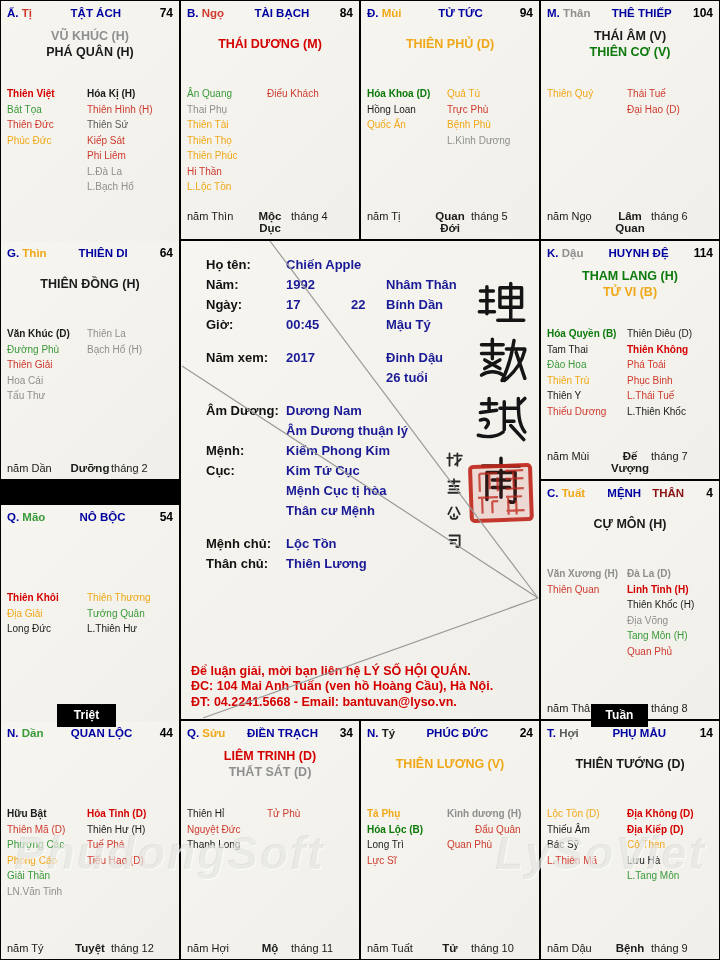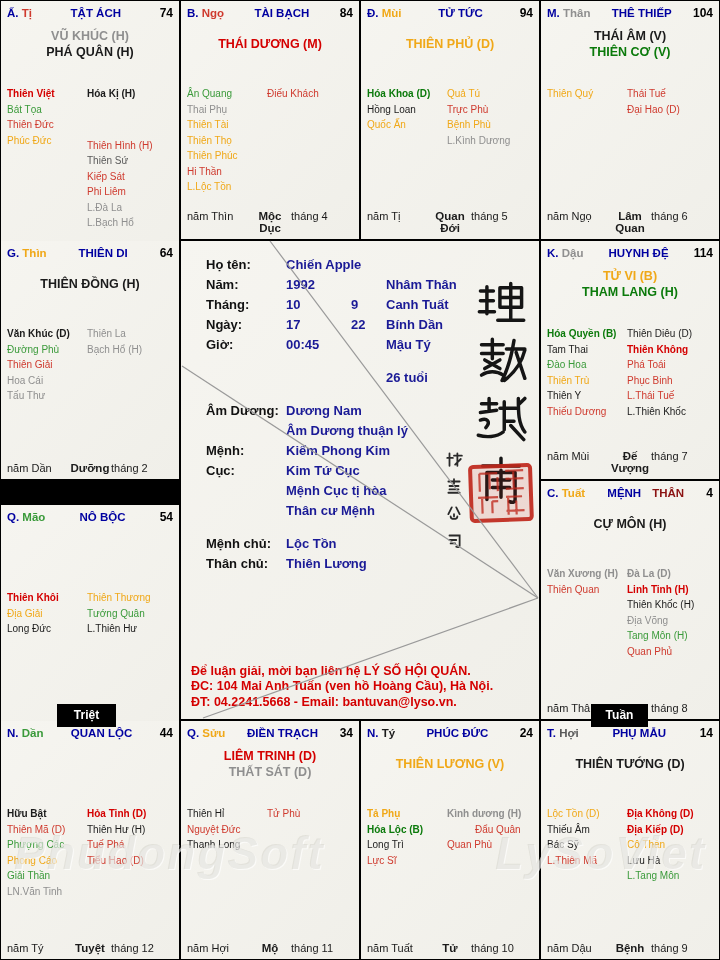--- a/index.html
+++ b/index.html
@@ -84,21 +84,21 @@
       </div>
       <div class="cols">
         <div class="colL">
           <div class="star b" style="color: rgb(212, 0, 0);">Thiên Việt</div>
           <div class="star" style="color: rgb(58, 154, 58);">Bát Tọa</div>
           <div class="star" style="color: rgb(207, 58, 46);">Thiên Đức</div>
           <div class="star" style="color: rgb(240, 168, 24);">Phúc Đức</div>
         </div>
         <div class="colR">
           <div class="star b" style="color: rgb(27, 27, 27);">Hóa Kị (H)</div>
-          <div class="star" style="color: rgb(207, 58, 46); margin-top: 36px;">Thiên Hình (H)</div>
+          <div class="star" style="color: rgb(207, 58, 46);">Thiên Hình (H)</div>
           <div class="star" style="color: rgb(90, 90, 90);">Thiên Sứ</div>
           <div class="star" style="color: rgb(207, 58, 46);">Kiếp Sát</div>
           <div class="star" style="color: rgb(207, 58, 46);">Phi Liêm</div>
           <div class="star" style="color: rgb(143, 143, 143);">L.Đà La</div>
           <div class="star" style="color: rgb(143, 143, 143);">L.Bạch Hổ</div>
         </div>
       </div>
       <div class="pfoot">
         <span class="fyear">năm Mão</span>
         <span class="fstage">Trường Sinh</span>
@@ -215,22 +215,22 @@
         <span class="fmonth">tháng 2</span>
       </div>
     </div>
   <div class="palace c5">
       <div class="phead">
         <span class="canchi"><span class="can">K. </span><span class="chi" style="color: rgb(143, 143, 143);">Dậu</span></span>
         <span class="pname"><span class="pn">HUYNH ĐỆ</span></span>
         <span class="pnum">114</span>
       </div>
       <div class="mains">
+        <div class="mstar" style="color: rgb(11, 122, 11);">THAM LANG (H)</div>
         <div class="mstar" style="color: rgb(240, 168, 24);">TỬ VI (B)</div>
-        <div class="mstar" style="color: rgb(11, 122, 11);">THAM LANG (H)</div>
       </div>
       <div class="cols">
         <div class="colL">
           <div class="star b" style="color: rgb(11, 122, 11);">Hóa Quyền (B)</div>
           <div class="star" style="color: rgb(27, 27, 27);">Tam Thai</div>
           <div class="star" style="color: rgb(58, 154, 58);">Đào Hoa</div>
           <div class="star" style="color: rgb(240, 168, 24);">Thiên Trù</div>
           <div class="star" style="color: rgb(27, 27, 27);">Thiên Y</div>
           <div class="star" style="color: rgb(207, 58, 46);">Thiếu Dương</div>
         </div>
@@ -414,24 +414,24 @@
         <span class="fyear">năm Dậu</span>
         <span class="fstage">Bệnh</span>
         <span class="fmonth">tháng 9</span>
       </div>
     </div>
 
   <div class="center">
     <div class="inforows">
         <div class="crow"><span class="clbl">Họ tên:</span><span class="cv1">Chiến Apple</span><span class="cv2"></span><span class="cv3"></span></div>
         <div class="crow"><span class="clbl">Năm:</span><span class="cv1">1992</span><span class="cv2"></span><span class="cv3">Nhâm Thân</span></div>
-        <div class="crow"><span class="clbl">Tháng:</span><span class="cv1">10</span><span class="cv2">9</span><span class="cv3">Canh Tuất</span></div>
         <div class="crow"><span class="clbl">Ngày:</span><span class="cv1">17</span><span class="cv2">22</span><span class="cv3">Bính Dần</span></div>
         <div class="crow"><span class="clbl">Giờ:</span><span class="cv1">00:45</span><span class="cv2"></span><span class="cv3">Mậu Tý</span></div>
         <div class="csp"></div>
+        <div class="crow"><span class="clbl">Năm xem:</span><span class="cv1">2017</span><span class="cv2"></span><span class="cv3">Đinh Dậu</span></div>
         <div class="crow"><span class="clbl"></span><span class="cv1"></span><span class="cv2"></span><span class="cv3">26 tuổi</span></div>
         <div class="csp"></div>
         <div class="crow"><span class="clbl">Âm Dương:</span><span class="cv1">Dương Nam</span><span class="cv2"></span><span class="cv3"></span></div>
         <div class="crow"><span class="clbl"></span><span class="cv1">Âm Dương thuận lý</span><span class="cv2"></span><span class="cv3"></span></div>
         <div class="crow"><span class="clbl">Mệnh:</span><span class="cv1">Kiếm Phong Kim</span><span class="cv2"></span><span class="cv3"></span></div>
         <div class="crow"><span class="clbl">Cục:</span><span class="cv1">Kim Tứ Cục</span><span class="cv2"></span><span class="cv3"></span></div>
         <div class="crow"><span class="clbl"></span><span class="cv1">Mệnh Cục tị hòa</span><span class="cv2"></span><span class="cv3"></span></div>
         <div class="crow"><span class="clbl"></span><span class="cv1">Thân cư Mệnh</span><span class="cv2"></span><span class="cv3"></span></div>
         <div class="csp"></div>
         <div class="crow"><span class="clbl">Mệnh chủ:</span><span class="cv1">Lộc Tồn</span><span class="cv2"></span><span class="cv3"></span></div>

